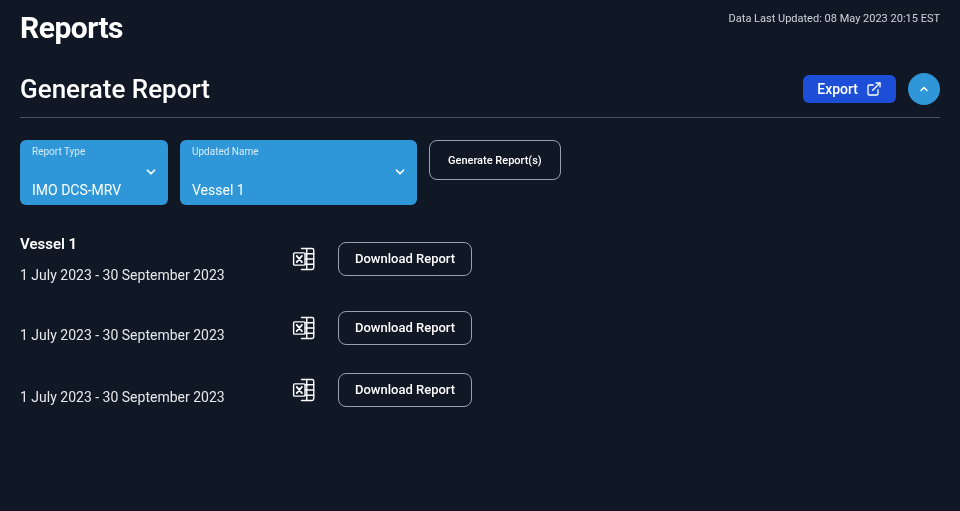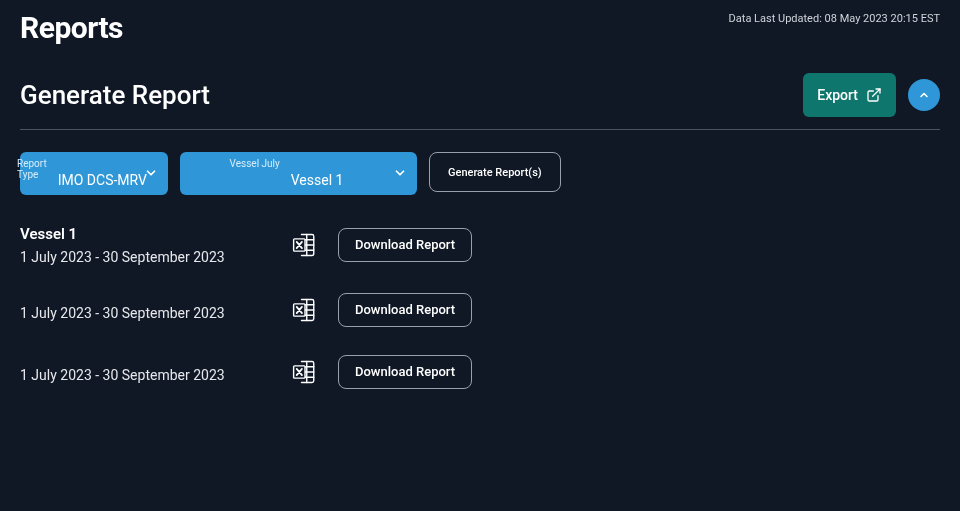--- a/index.html
+++ b/index.html
@@ -52,24 +52,24 @@
     display: inline-flex;
     align-items: center;
     justify-content: center;
     gap: 8px;
     border-radius: 6px;
     font-size: 14px;
     cursor: pointer;
     font-family: inherit;
   }
   .btn-export {
-    background: #0f766e;
+    background: #1d4ed8;
     border: none;
     color: #fff;
-    height: 44px;
+    height: 28px;
     padding: 0 14px;
     font-weight: 500;
   }
   .btn-collapse {
     width: 32px;
     height: 32px;
     border-radius: 50%;
     background: #2f97d8;
     border: none;
     color: #fff;
@@ -87,21 +87,21 @@
     align-items: stretch;
     gap: 12px;
     margin-top: 22px;
   }
   .select-box {
     background: #2f97d8;
     border-radius: 6px;
     padding: 6px 36px 6px 12px;
     position: relative;
     display: flex;
-    flex-direction: row;
+    flex-direction: column;
     justify-content: center;
     min-height: 40px;
     cursor: pointer;
     gap: 11px;
   }
   .select-box.report-type { width: 148px; }
   .select-box.vessel-name { width: 237px; }
   .select-label {
     font-size: 10px;
     color: #d7ecfa;
@@ -144,21 +144,21 @@
   .report-info {
     width: 270px;
   }
   .report-name {
     font-size: 15px;
     font-weight: 600;
   }
   .report-range {
     font-size: 14px;
     color: #e6e8ec;
-    margin-top: 6px;
+    margin-top: 14px;
   }
   .report-icon {
     width: 30px;
     height: 30px;
     display: inline-flex;
     align-items: center;
     justify-content: center;
     margin-right: 18px;
   }
   .btn-download {
@@ -212,21 +212,21 @@
       <div class="select-label">Report Type</div>
       <div class="select-value">IMO DCS-MRV</div>
       <span class="select-caret">
         <svg width="14" height="14" viewBox="0 0 24 24" fill="none" stroke="#fff" stroke-width="3" stroke-linecap="round" stroke-linejoin="round">
           <polyline points="6 9 12 15 18 9"></polyline>
         </svg>
       </span>
     </div>
 
     <div class="select-box vessel-name">
-      <div class="select-label">Vessel July</div>
+      <div class="select-label">Updated Name</div>
       <div class="select-value">Vessel 1</div>
       <span class="select-caret">
         <svg width="14" height="14" viewBox="0 0 24 24" fill="none" stroke="#fff" stroke-width="3" stroke-linecap="round" stroke-linejoin="round">
           <polyline points="6 9 12 15 18 9"></polyline>
         </svg>
       </span>
     </div>
 
     <button class="btn btn-generate">Generate Report(s)</button>
   </div>

